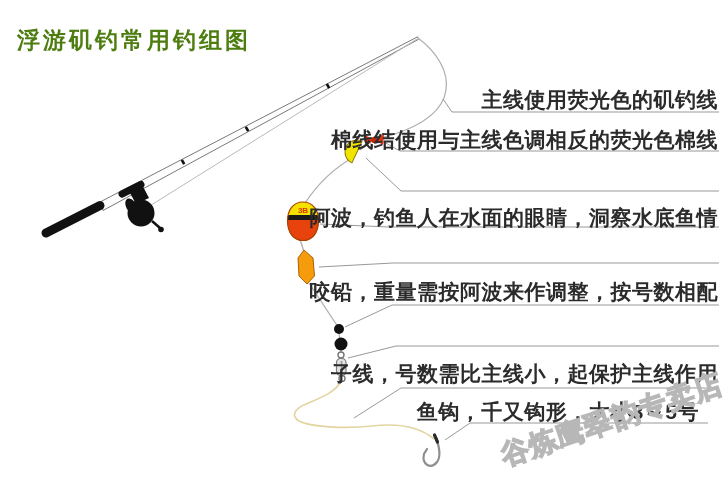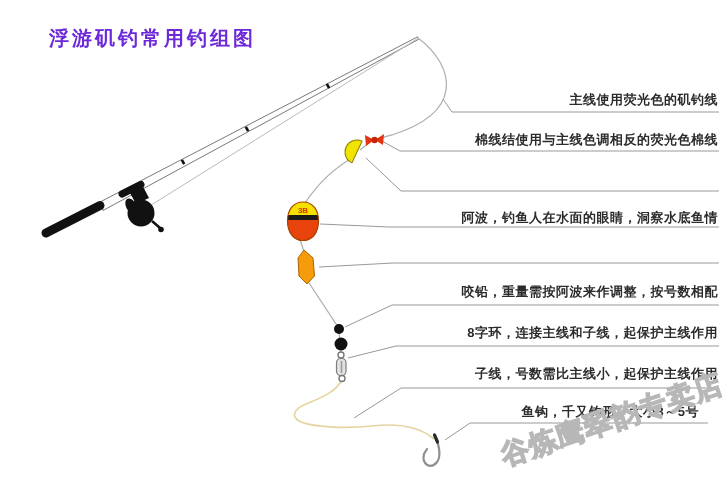--- a/index.html
+++ b/index.html
@@ -1,25 +1,25 @@
 <!DOCTYPE html>
 <html><head>
 <meta charset="utf-8">
 <style>
   html,body{margin:0;padding:0;background:#fff;}
   #stage{
     position:relative;width:727px;height:492px;background:#ffffff;
     font-family:"Liberation Sans",sans-serif;overflow:hidden;
   }
   #title{
-    position:absolute;left:17px;top:25px;font-size:20px;font-weight:bold;
-    color:#6d28d9;letter-spacing:3px;white-space:nowrap;margin-left:32px;
+    position:absolute;left:17px;top:25px;font-size:23px;font-weight:bold;
+    color:#4d7c0f;letter-spacing:3px;white-space:nowrap;
   }
   .lbl{
-    position:absolute;right:9px;font-size:13px;font-weight:600;color:#2b2b2b;
+    position:absolute;right:9px;font-size:21px;font-weight:600;color:#2b2b2b;
     white-space:nowrap;line-height:19px;letter-spacing:0.5px;
   }
   .lbl.l1{top:90px}.lbl.l2{top:130px}.lbl.l3{top:169px}.lbl.l4{top:208px}
   .lbl.l5{top:240px}.lbl.l6{top:282px}.lbl.l7{top:323px}.lbl.l8{top:364px}
   .lbl.l9{top:402px;right:28px}
   #watermark{
     position:absolute;left:502px;top:438px;font-size:28px;font-weight:bold;
     white-space:nowrap;color:rgba(180,180,180,0.25);
     -webkit-text-stroke:1.4px #b7b7b7;
     transform:rotate(-18.5deg);transform-origin:0 50%;letter-spacing:1px;
@@ -126,18 +126,17 @@
       <line x1="434.5" y1="435" x2="437.5" y2="442" stroke="#2b2b2b" stroke-width="3.2" stroke-linecap="round"></line>
     </g>
   </svg>
 
   <div id="title">浮游矶钓常用钓组图</div>
 
   <div class="lbl l1">主线使用荧光色的矶钓线</div>
   <div class="lbl l2">棉线结使用与主线色调相反的荧光色棉线</div>
   <div class="lbl l4">阿波，钓鱼人在水面的眼睛，洞察水底鱼情</div>
   <div class="lbl l6">咬铅，重量需按阿波来作调整，按号数相配</div>
-  <div class="lbl l7">8字环，连接主线和子线，起保护主线作用</div>
   <div class="lbl l8">子线，号数需比主线小，起保护主线作用</div>
   <div class="lbl l9">鱼钩，千又钩形，大小3～5号</div>
 
   <div id="watermark">谷炼鹰翠韵专卖店</div>
 </div>
 
 </body></html>

